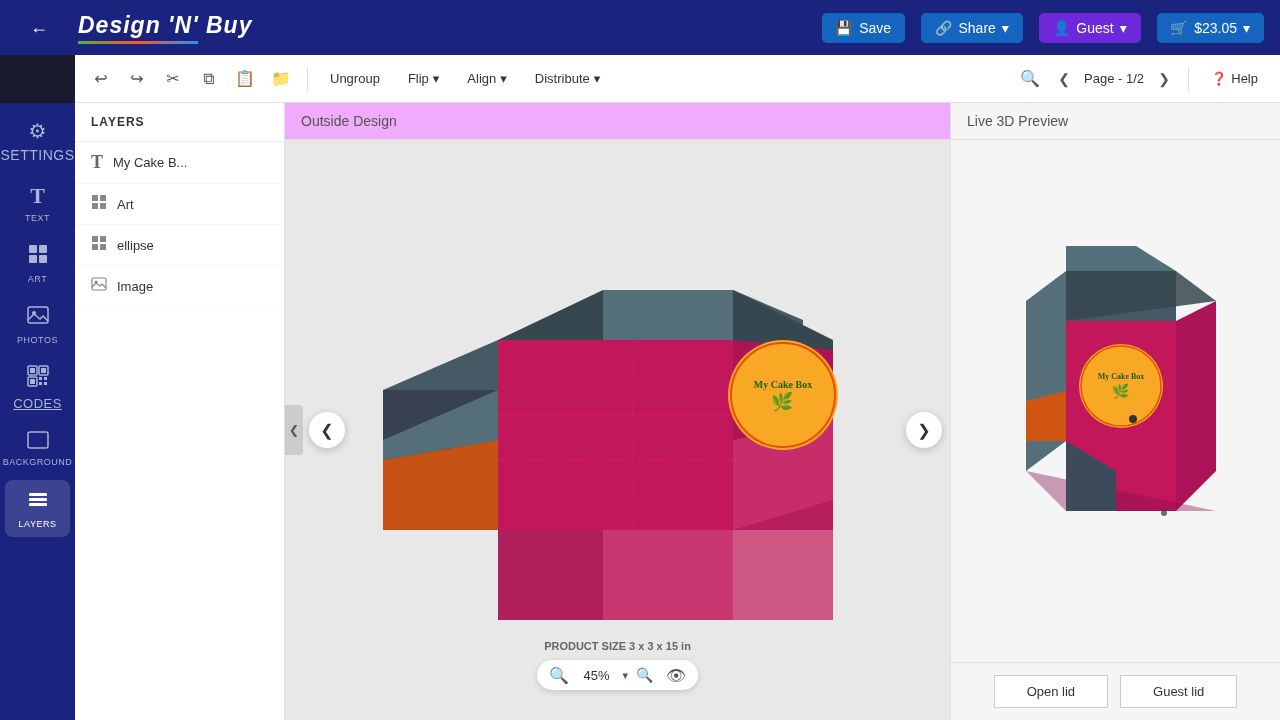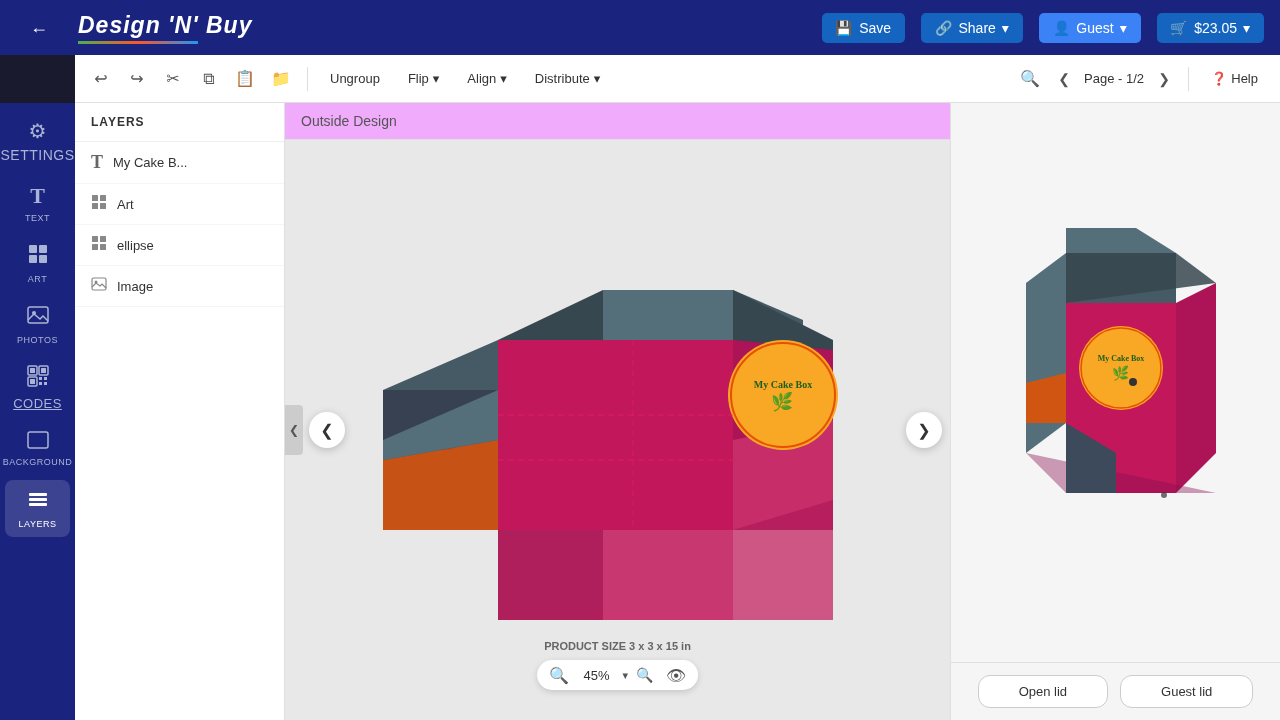--- a/index.html
+++ b/index.html
@@ -32,21 +32,21 @@
       gap: 6px;
       padding: 7px 14px;
       border-radius: 5px;
       border: none;
       cursor: pointer;
       font-size: 14px;
       font-weight: 500;
     }
     .btn-save { background: #1565c0; color: white; }
     .btn-share { background: #1565c0; color: white; }
-    .btn-guest { background: #3b82f6; color: white; }
+    .btn-guest { background: #6d28d9; color: white; }
     .btn-cart { background: #1565c0; color: white; }
 
     
     .toolbar {
       height: 48px;
       background: #ffffff;
       border-bottom: 1px solid #e0e0e0;
       display: flex;
       align-items: center;
       padding: 0 12px;
@@ -295,24 +295,24 @@
       position: relative;
     }
     .preview-footer {
       display: flex;
       justify-content: center;
       gap: 12px;
       padding: 12px;
       border-top: 1px solid #e0e0e0;
     }
     .preview-btn {
-      padding: 8px 40px;
+      padding: 8px 32px;
       border: 1px solid #ccc;
       background: white;
-      border-radius: 12px;
+      border-radius: 0;
       cursor: pointer;
       font-size: 13px;
       color: #333;
     }
 
     
     .cursor-dot {
       position: absolute;
       width: 8px;
       height: 8px;
@@ -562,20 +562,21 @@
           <span class="zoom-value">45%</span>
           <span style="cursor:pointer;font-size:11px;color:#555;">▾</span>
           <span class="zoom-btn" style="font-size:14px;">🔍</span>
           <span class="zoom-eye">👁</span>
         </div>
       </div>
     </div>
   </div>
 
   <div class="preview-panel">
+    <div class="preview-header">Live 3D Preview</div>
     <div class="preview-content">
 
       <svg width="260" height="320" viewBox="0 0 260 320">
 
         <polygon points="80,30 190,30 190,80 80,80" fill="#455a64"></polygon>
 
         <polygon points="40,60 80,30 80,200 40,230" fill="#546e7a"></polygon>
 
         <rect x="80" y="80" width="110" height="190" fill="#c2185b"></rect>
 

